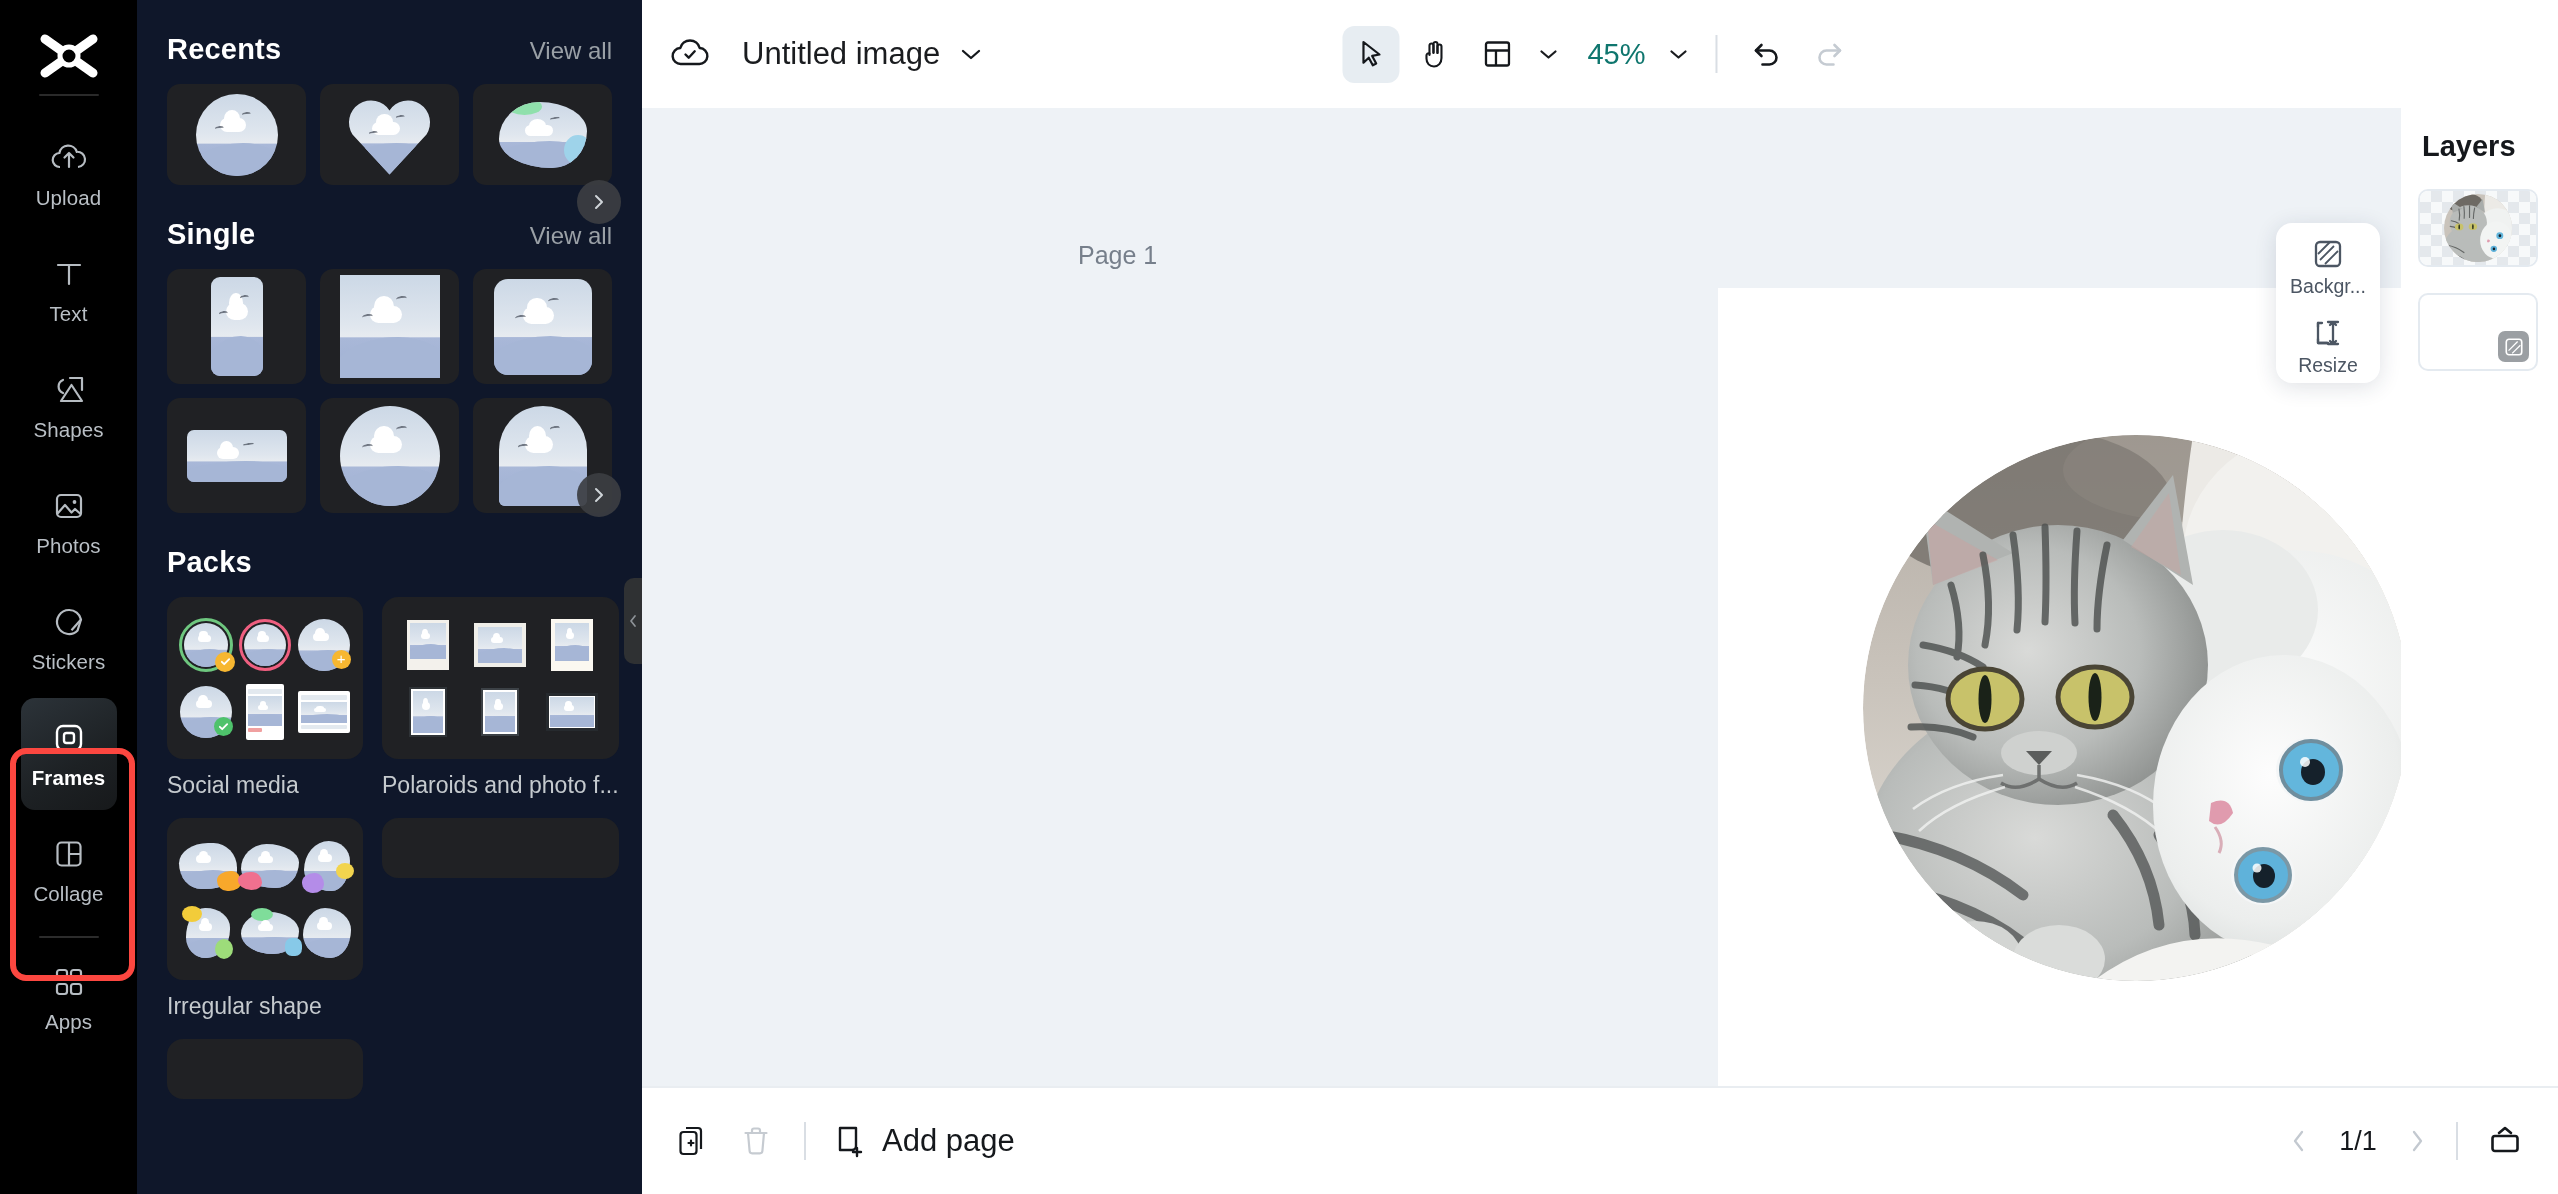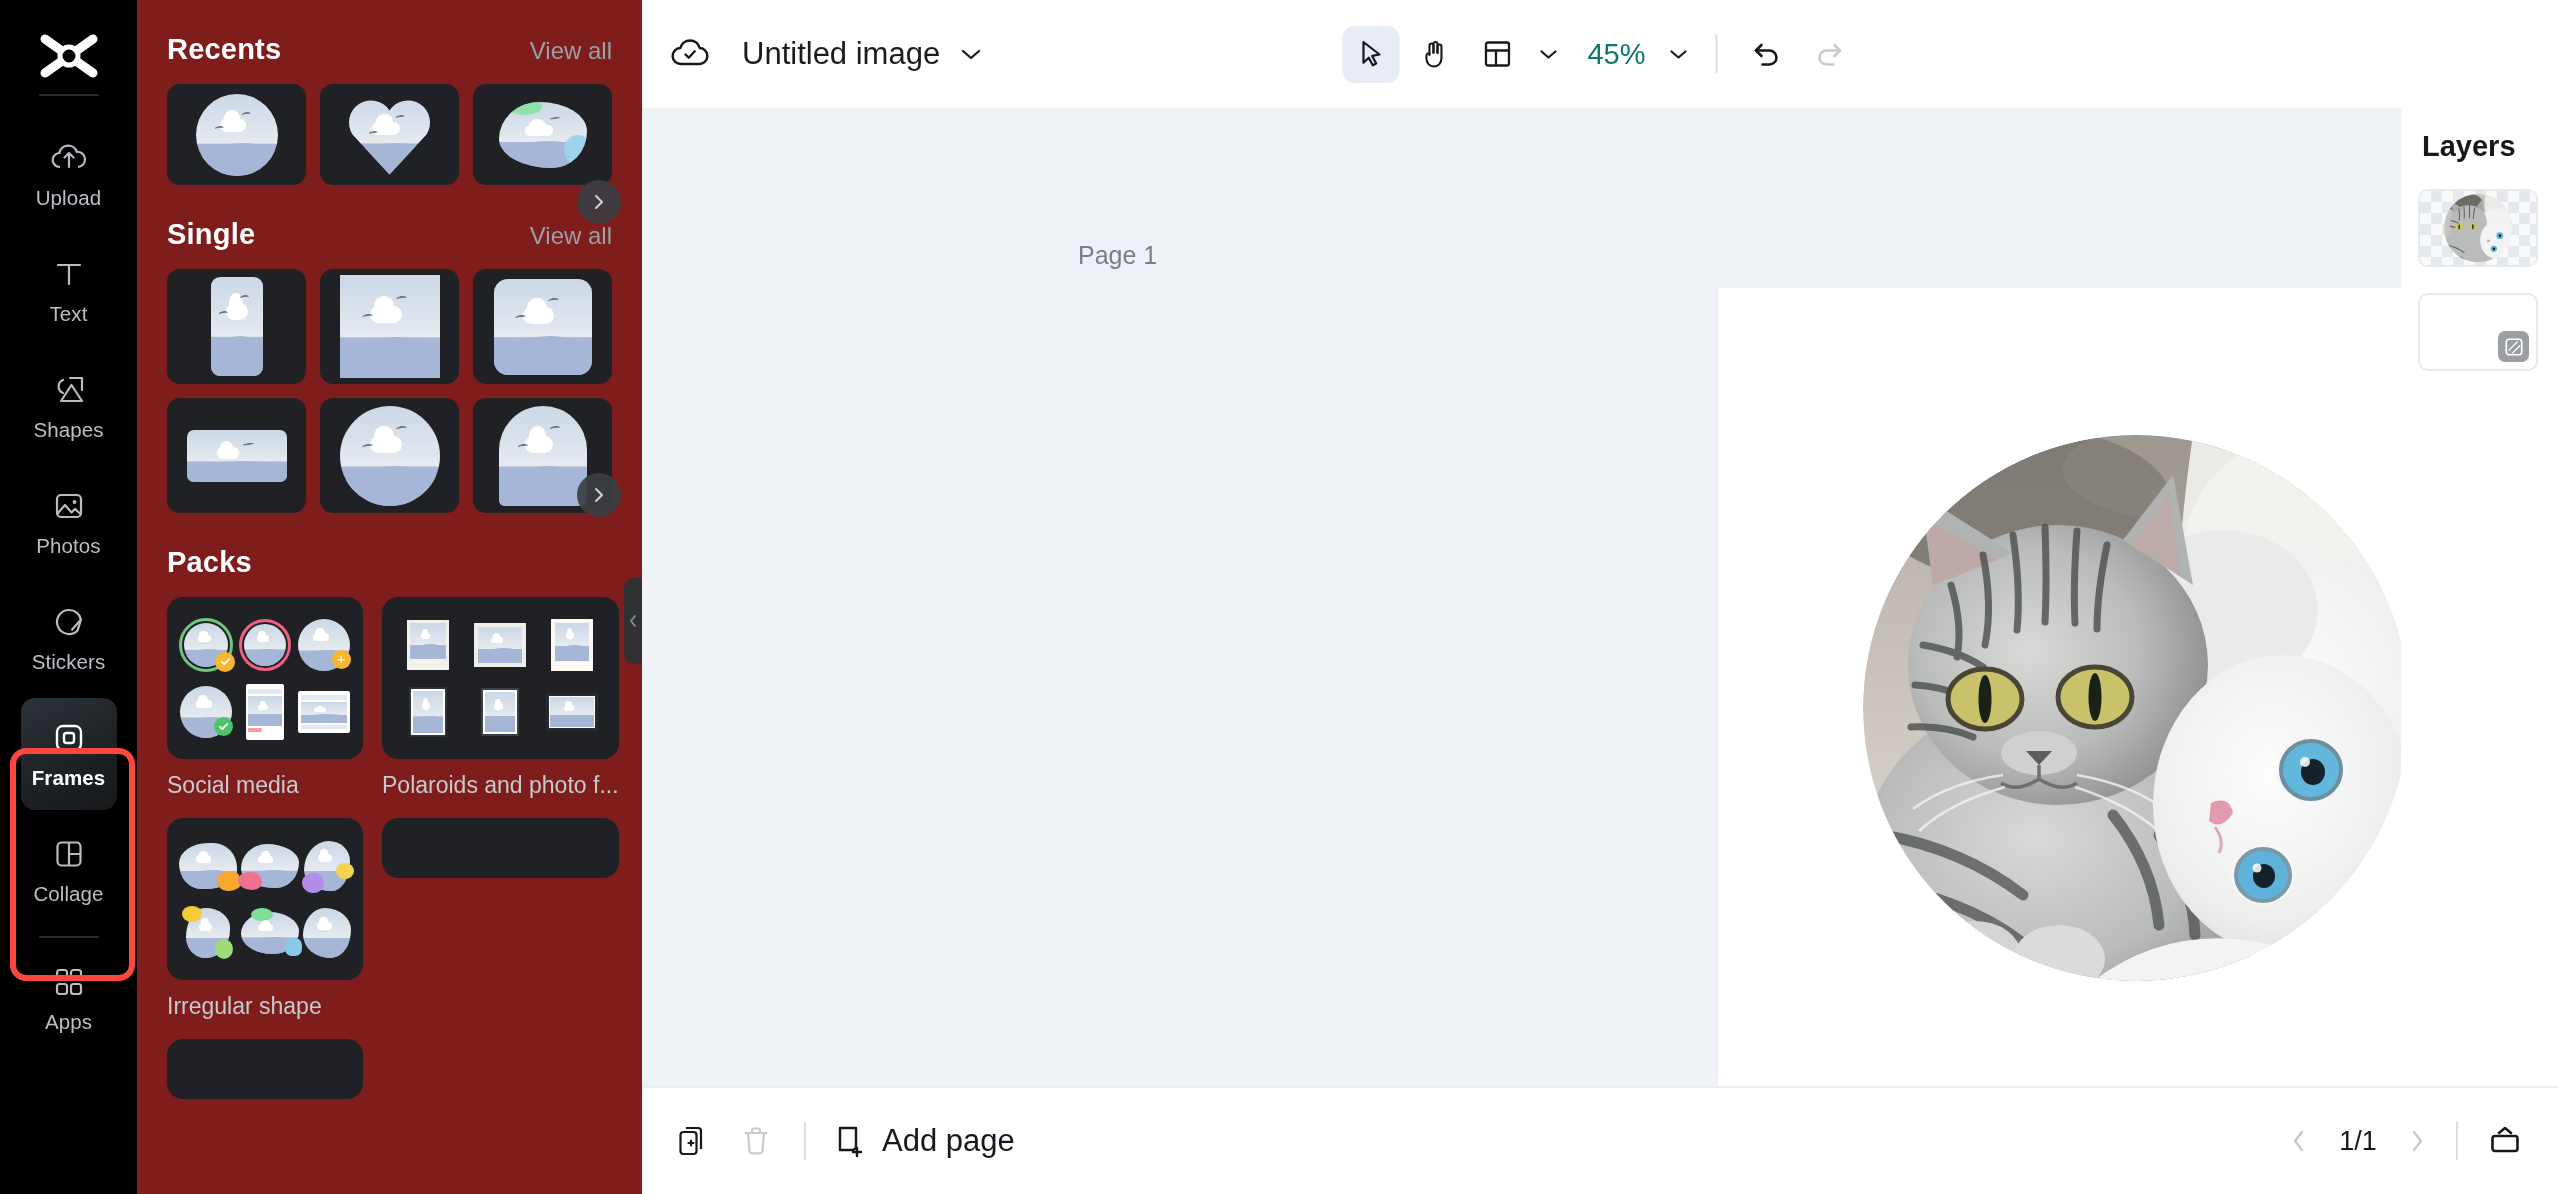--- a/index.html
+++ b/index.html
@@ -24,21 +24,21 @@
   .rail-item.active .ri-ico { color:#fff; }
   .rail-item.active .ri-lbl { color:#fff; font-weight:600; }
   .rail-divider { width:60px; height:2px; background:#2c2c2c; border-radius:2px;
                   margin:6px 0 4px; }
   .rail-top-line { width:60px; height:2px; background:#2a2a2a; border-radius:2px;
                    margin-bottom:22px; }
   .red-box { position:absolute; left:10px; top:748px; width:125px; height:233px;
              border:6px solid #fc4740; border-radius:16px; pointer-events:none; z-index:55; }
 
   
-  .panel { width:505px; flex:0 0 505px; background:#7f1d1d; position:relative;
+  .panel { width:505px; flex:0 0 505px; background:#0f172a; position:relative;
            overflow:hidden; z-index:30; }
   .panel-inner { padding:0 30px; }
   .sec-head { display:flex; align-items:baseline; justify-content:space-between;
               margin-top:33px; margin-bottom:18px; }
   .sec-title { font-size:29px; font-weight:700; color:#fff; letter-spacing:.2px; }
   .sec-viewall { font-size:24px; color:#9aa0a6; cursor:pointer;margin-left:28px; }
   .grid3 { display:grid; grid-template-columns:repeat(3,1fr); gap:14px; }
   .grid2 { display:grid; grid-template-columns:repeat(2,1fr); gap:19px; }
   .cell { background:#202124; border-radius:13px; height:101px; display:flex;
           align-items:center; justify-content:center; cursor:pointer; overflow:hidden; }
@@ -670,20 +670,41 @@
             <circle cx="394" cy="433" r="4.5" fill="#fff" opacity=".85"></circle>
 
             <path d="M348 368 q18 -8 22 10 q-12 18 -24 8 z" fill="#e09bae"></path>
             <path d="M352 392 q10 14 4 26" stroke="#d9aeb8" stroke-width="3" fill="none"></path>
 
             <path d="M230 546 q80 -60 180 -36 q60 14 136 6 V546 Z" fill="#f3f3f1"></path>
           </g>
         </svg>
       </div>
 
+      <div class="float-tools">
+        <div class="ft-item">
+          <span class="ft-ico">
+            <svg width="30" height="30" viewBox="0 0 30 30" fill="none" stroke="currentColor" stroke-width="2.3">
+              <rect x="3" y="3" width="24" height="24" rx="4"></rect>
+              <path d="M7 21 L21 7 M12 25 L25 12 M5 15 L17 3" stroke-width="1.8"></path>
+            </svg>
+          </span>
+          <span class="ft-lbl">Backgr...</span>
+        </div>
+        <div class="ft-item" style="margin-top:12px">
+          <span class="ft-ico">
+            <svg width="30" height="30" viewBox="0 0 30 30" fill="none" stroke="currentColor" stroke-width="2.3" stroke-linecap="round" stroke-linejoin="round">
+              <path d="M5 9V5h4 M5 21v4h4 M14 25H9"></path>
+              <path d="M5 5v20h10"></path>
+              <path d="M15 4h10 M15 26h10 M20 4v22 M17 7l3-3 3 3 M17 23l3 3 3-3"></path>
+            </svg>
+          </span>
+          <span class="ft-lbl">Resize</span>
+        </div>
+      </div>
 
       <div class="layers">
         <div class="layers-title">Layers</div>
         <div class="layer">
           <div class="checker"></div>
           <div class="layer-thumb-circle">
             <svg width="68" height="68" viewBox="0 0 546 546">
               <use href="#none"></use>
               <g>
                 <rect width="546" height="546" fill="#c9c3bb"></rect>

